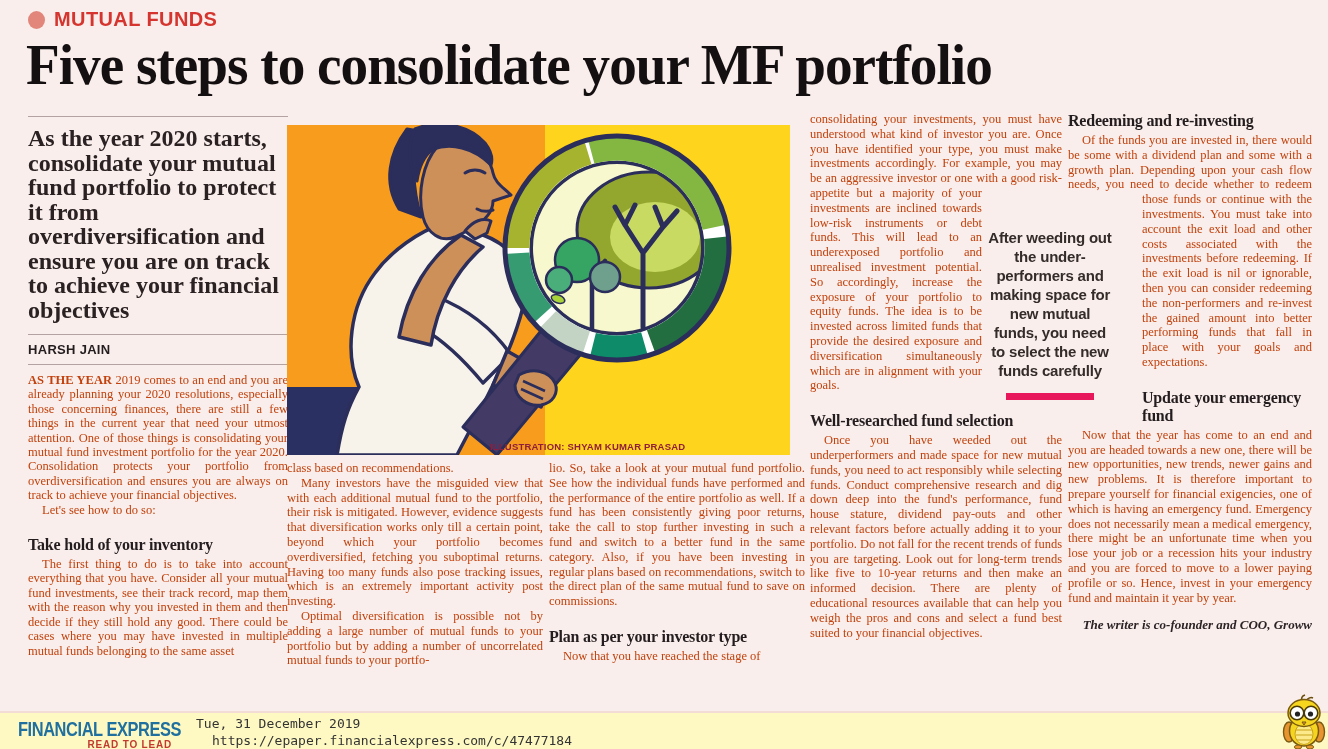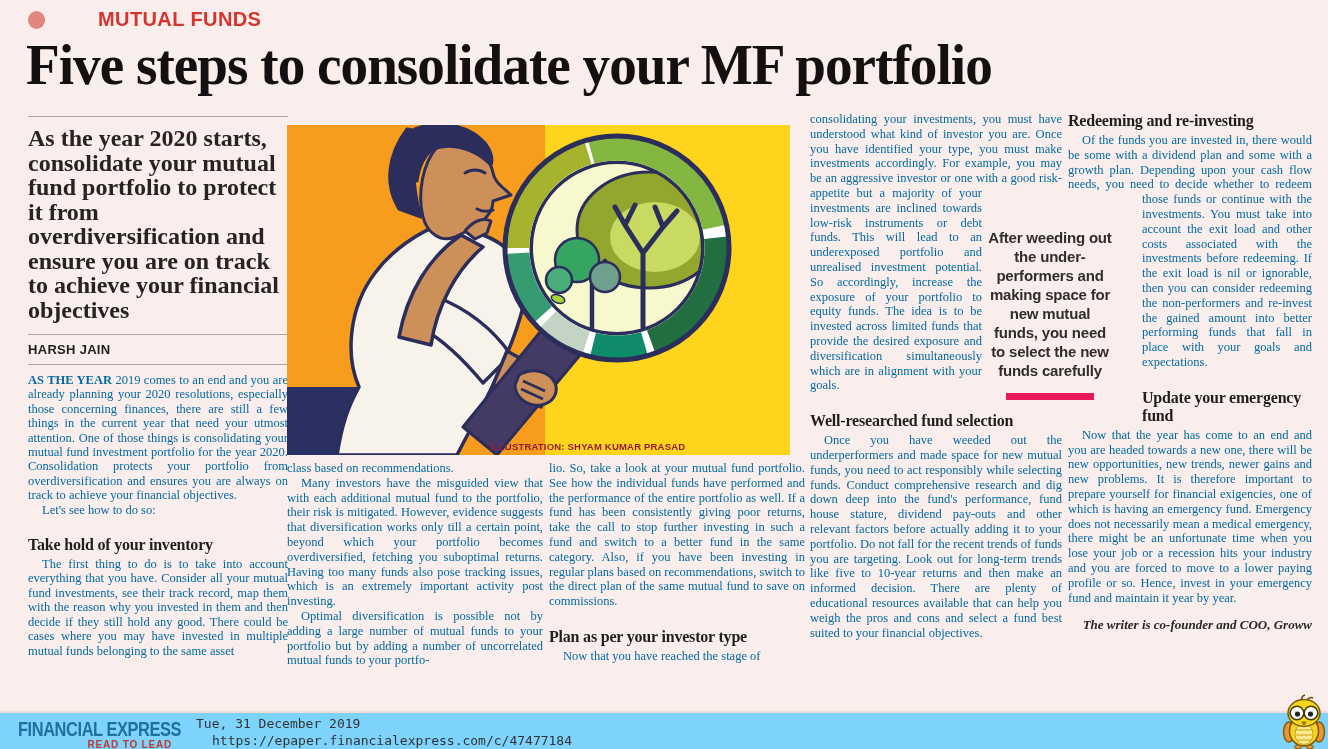--- a/index.html
+++ b/index.html
@@ -1,33 +1,33 @@
 <!DOCTYPE html>
 <html><head>
 <meta charset="utf-8">
 <style>
   * { margin:0; padding:0; box-sizing:border-box; }
   html,body { width:1328px; height:749px; }
   body { font-family:"Liberation Serif", serif; background:#ffffff; }
   .page { position:relative; width:1328px; height:749px; background:#F9EEEB; overflow:hidden; }
 
   
-  .kicker { position:absolute; left:28px; top:8px; display:flex; align-items:center;gap:44px; }
+  .kicker { position:absolute; left:28px; top:8px; display:flex; align-items:center; }
   .kicker-dot { width:17px; height:18px; border-radius:50%; background:#E2867B; margin-right:9px; }
   .kicker-label { font-family:"Liberation Sans", sans-serif; font-weight:bold; font-size:20px;
                   color:#D5352E; letter-spacing:.4px; }
 
   
   .headline { position:absolute; left:26px; top:33px; width:1278px; white-space:nowrap; overflow:hidden;
               font-family:"Liberation Serif", serif; font-weight:bold; font-size:56px;
               letter-spacing:-1px; color:#141011; transform:scaleX(.985); transform-origin:left; }
 
   
   .col { position:absolute; overflow:hidden; }
-  .bodytext { font-size:12.5px; line-height:14.8px; text-align:justify; color:#0369a1; }
+  .bodytext { font-size:12.5px; line-height:14.8px; text-align:justify; color:#c2410c; }
   .indent { text-indent:14px; }
   .lead-in { font-weight:bold; }
   .shead { font-family:"Liberation Serif", serif; font-weight:bold; font-size:16px;
            letter-spacing:-.2px; color:#231D1F; margin:19px 0 3px; }
   .mt0 { margin-top:0; }
 
   .rule { height:1px; background:#B3A29F; }
   .deck { font-weight:bold; font-size:24px; line-height:24.5px; color:#2A2123; margin:9px 0 12px; }
   .byline { font-family:"Liberation Sans", sans-serif; font-weight:bold; font-size:13px;
             color:#231D1F; letter-spacing:.3px; margin:7px 0 7px; }
@@ -47,21 +47,21 @@
   
   .illustration { position:absolute; left:287px; top:125px; width:503px; height:330px; }
   .illo-credit { position:absolute; left:490px; top:441px; width:300px; text-align:left;
                  font-family:"Liberation Sans", sans-serif; font-weight:bold; font-size:9.5px;
                  color:#8F1D3C; letter-spacing:.2px; }
 
   .writer { font-style:italic; font-weight:bold; font-size:13px; color:#2B2326;
             text-align:right; margin-top:12px; }
 
   
-  .footer { position:absolute; left:0; top:711px; width:1328px; height:38px; background:#7dd3fc;
+  .footer { position:absolute; left:0; top:711px; width:1328px; height:38px; background:#fef9c3;
             border-top:2px solid #F3DBD6; }
   .fe-logo { position:absolute; left:18px; top:5px; font-family:"Liberation Sans", sans-serif;
              font-weight:bold; font-size:20px; letter-spacing:-.5px; color:#1F6F9F;
              transform:scaleX(.82); transform-origin:left; white-space:nowrap; }
   .fe-tagline { position:absolute; left:22px; top:26px; width:150px; text-align:right;
                 font-family:"Liberation Sans", sans-serif; font-weight:bold; font-size:10px;
                 color:#C23A30; letter-spacing:.8px; }
   .fe-meta { position:absolute; left:196px; top:2px; font-family:"DejaVu Sans Mono", monospace;
              font-size:13px; line-height:17px; color:#333333; }
   .fe-url { color:#333333; text-decoration:none;margin-left:16px; }

